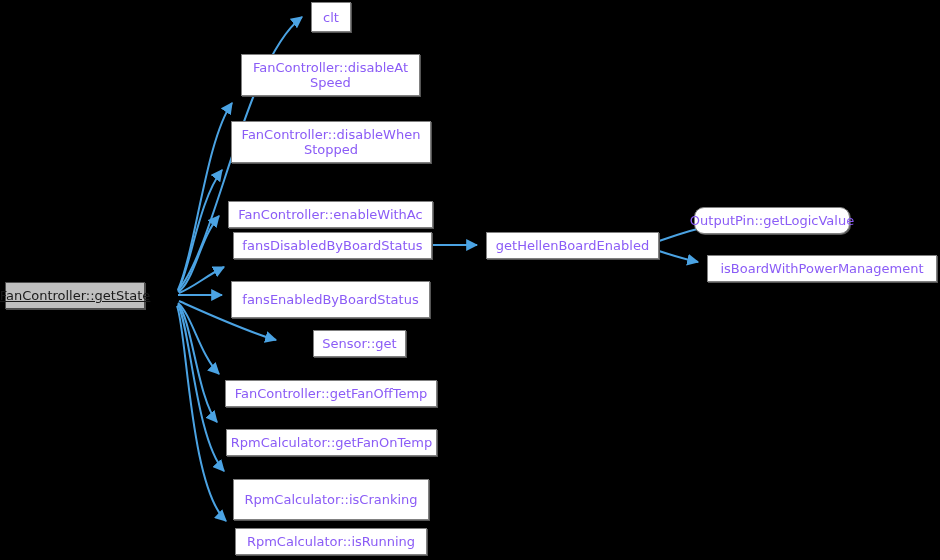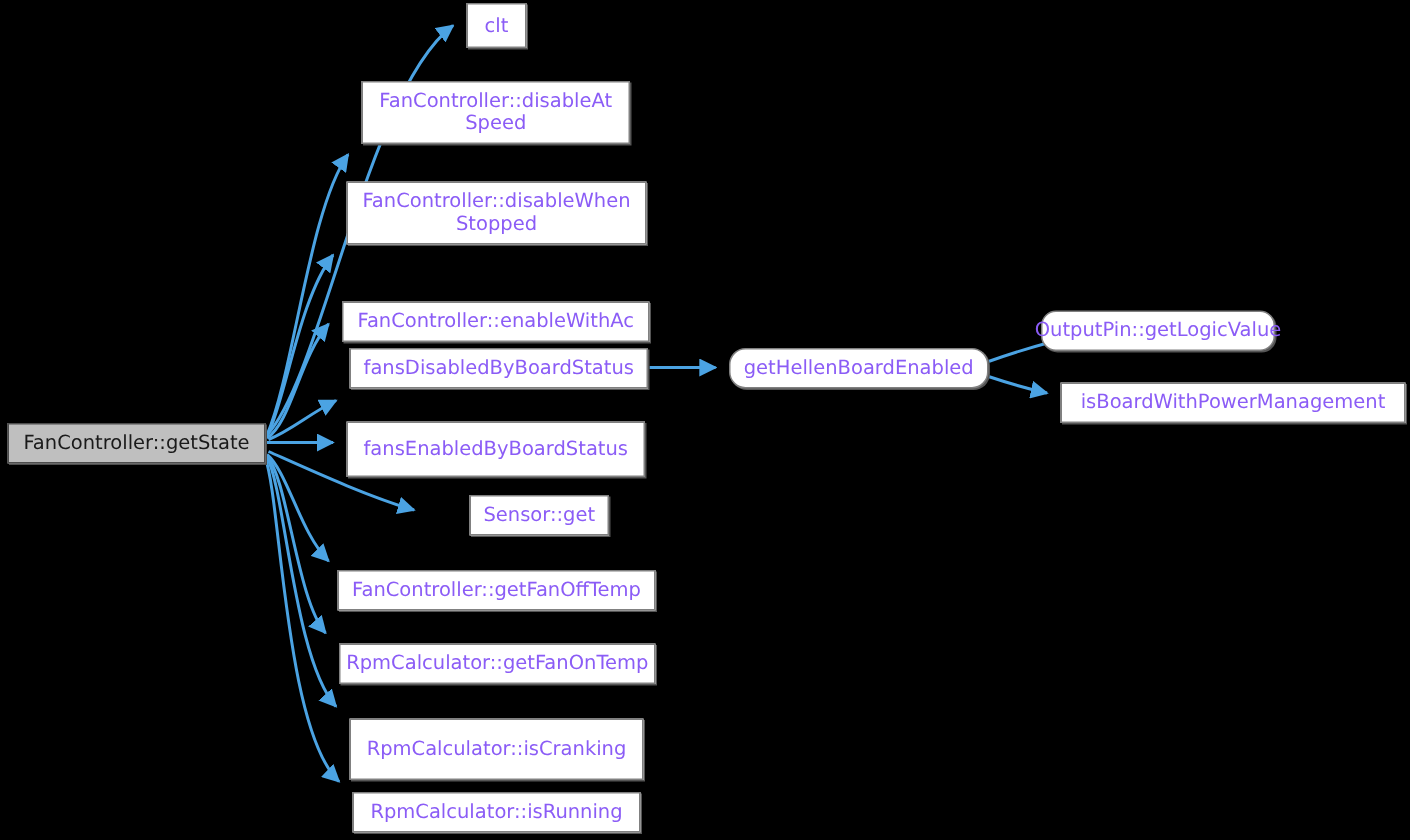--- a/index.html
+++ b/index.html
@@ -69,32 +69,32 @@
         <path d="M 178,304 C 192,320 198,400 217,422" fill="none" stroke="#4ba3e3" stroke-width="2" marker-end="url(#arrow)"></path>
         <path d="M 178,305 C 190,326 196,440 224,471" fill="none" stroke="#4ba3e3" stroke-width="2" marker-end="url(#arrow)"></path>
         <path d="M 177,306 C 187,332 190,487 226,521" fill="none" stroke="#4ba3e3" stroke-width="2" marker-end="url(#arrow)"></path>
         <path d="M 433,245 L 477,245" fill="none" stroke="#4ba3e3" stroke-width="2" marker-end="url(#arrow)"></path>
         <path d="M 659,241 C 676,235 698,228 722,223" fill="none" stroke="#4ba3e3" stroke-width="2" marker-end="url(#arrow)"></path>
         <path d="M 659,251 C 671,255 684,259 698,262" fill="none" stroke="#4ba3e3" stroke-width="2" marker-end="url(#arrow)"></path>
       </g>
   </svg>
 
   <div id="node-group">
-      <div class="node root" style="left: 5px; top: 282px; width: 172px; height: 27px;">FanController::getState</div>
+      <div class="node root" style="left: 5px; top: 282px; width: 140px; height: 27px; text-decoration: underline;">FanController::getState</div>
       <div class="node" style="left: 311px; top: 2px; width: 40px; height: 30px;">clt</div>
       <div class="node" style="left: 241px; top: 54px; width: 179px; height: 42px;">FanController::disableAt
 Speed</div>
       <div class="node" style="left: 231px; top: 121px; width: 200px; height: 42px;">FanController::disableWhen
 Stopped</div>
       <div class="node" style="left: 228px; top: 181px; width: 205px; height: 27px; margin-top: 20px;">FanController::enableWithAc</div>
       <div class="node" style="left: 233px; top: 232px; width: 199px; height: 27px;">fansDisabledByBoardStatus</div>
       <div class="node" style="left: 231px; top: 281px; width: 199px; height: 37px; text-align: center;">fansEnabledByBoardStatus</div>
       <div class="node" style="left: 285px; top: 330px; width: 93px; height: 27px; margin-left: 28px;">Sensor::get</div>
       <div class="node" style="left: 225px; top: 380px; width: 212px; height: 27px;">FanController::getFanOffTemp</div>
       <div class="node" style="left: 226px; top: 429px; width: 211px; height: 27px;">RpmCalculator::getFanOnTemp</div>
       <div class="node" style="left: 233px; top: 479px; width: 196px; height: 41px;">RpmCalculator::isCranking</div>
       <div class="node" style="left: 235px; top: 528px; width: 192px; height: 27px;">RpmCalculator::isRunning</div>
-      <div class="node" style="left: 486px; top: 232px; width: 173px; height: 27px; border-radius: 11px;">getHellenBoardEnabled</div>
+      <div class="node" style="left: 486px; top: 232px; width: 173px; height: 27px;">getHellenBoardEnabled</div>
       <div class="node" style="left: 694px; top: 207px; width: 156px; height: 27px; border-radius: 10px;">OutputPin::getLogicValue</div>
       <div class="node" style="left: 707px; top: 255px; width: 230px; height: 27px;">isBoardWithPowerManagement</div>
     </div>
 
 </div>
 
 </body></html>

